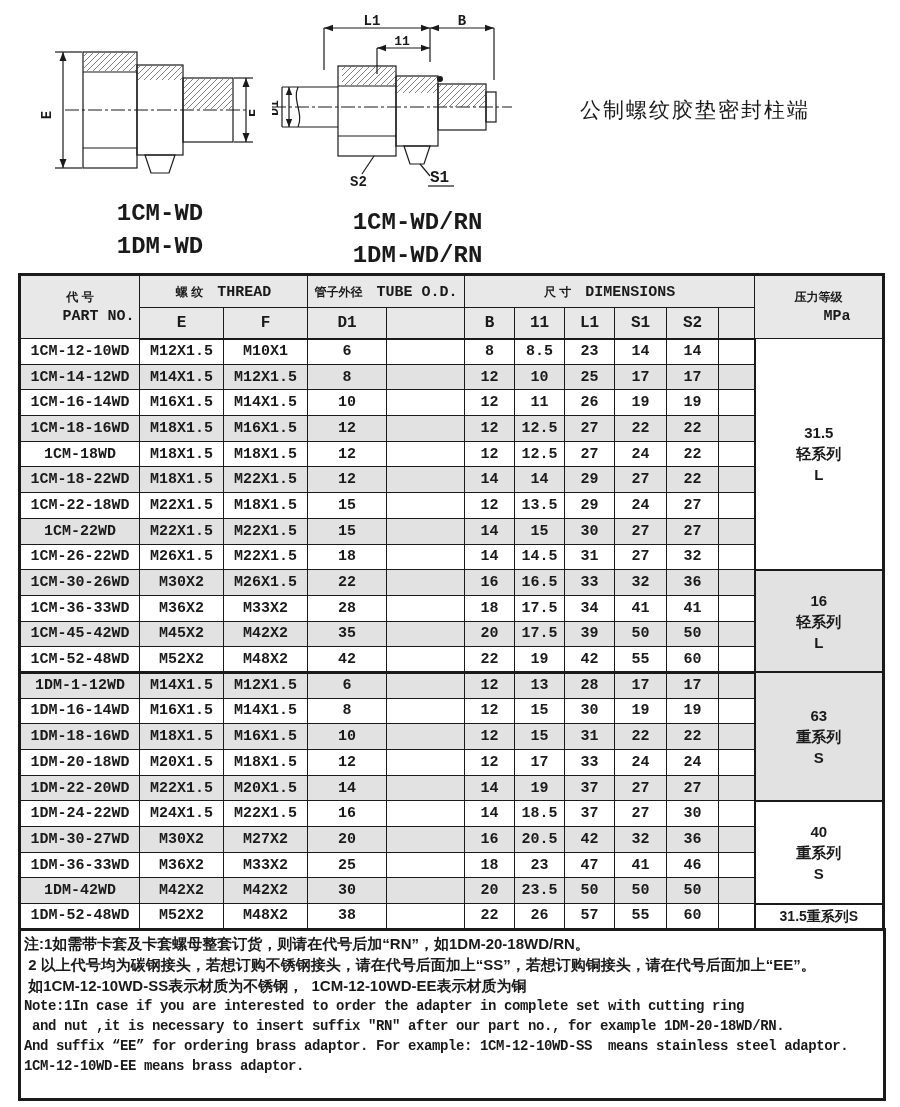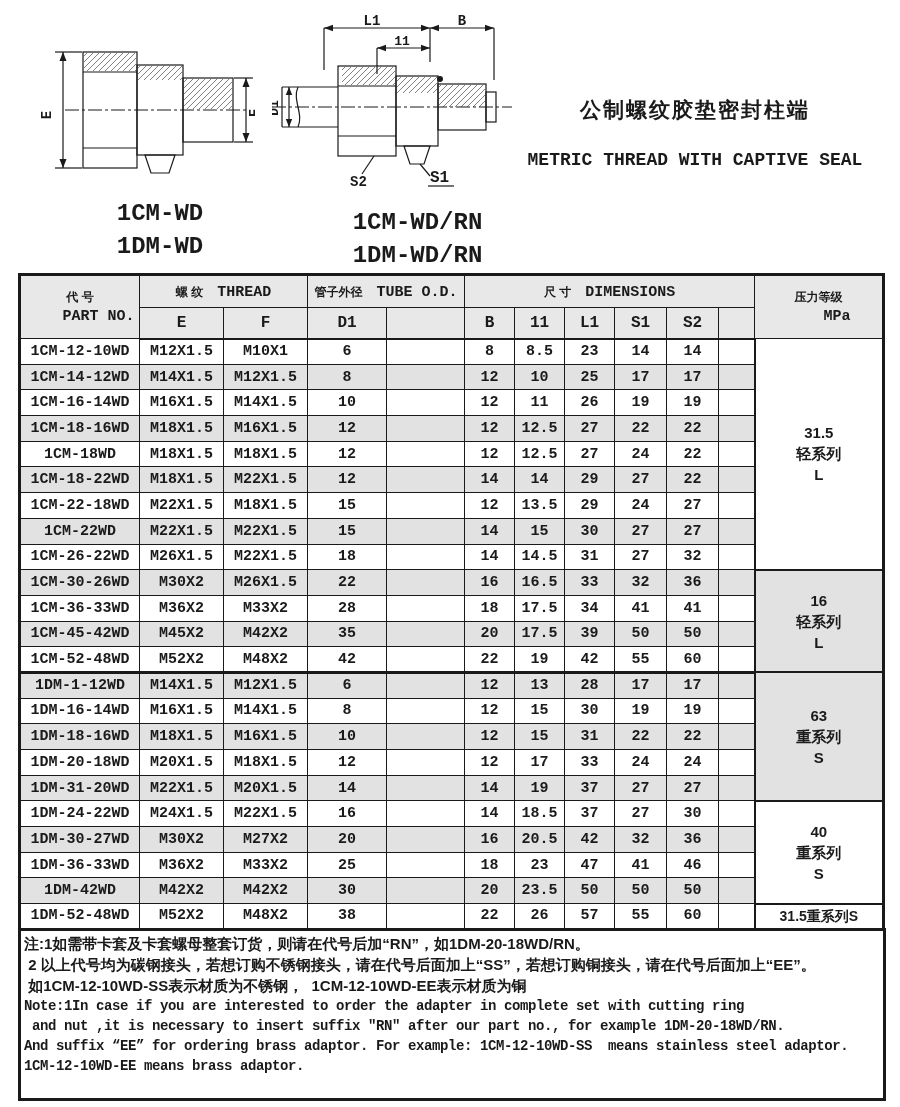--- a/index.html
+++ b/index.html
@@ -6,21 +6,21 @@
   .page{position:relative;width:900px;height:1107px;background:#fff;color:var(--line,#1a1a1a);
         font-family:"Liberation Mono","DejaVu Sans Mono",monospace;overflow:hidden;}
   .drw{position:absolute;}
   .drw-left{left:25px;top:25px;}
   .drw-right{left:272px;top:14px;}
   .svgt{font:bold 14px "Liberation Mono","DejaVu Sans Mono",monospace;fill:var(--line,#1a1a1a);}
   .svgt-sm{font:bold 13px "Liberation Mono","DejaVu Sans Mono",monospace;fill:var(--line,#1a1a1a);}
   .svgt-b{font:bold 16px "Liberation Mono","DejaVu Sans Mono",monospace;fill:var(--line,#1a1a1a);}
 
   .title-block{position:absolute;left:505px;top:96px;width:380px;text-align:center;}
-  .title-zh{font-family:"Liberation Sans","DejaVu Sans",sans-serif;font-weight:bold;font-size:21px;letter-spacing:2px;margin-bottom:26px;}
+  .title-zh{font-family:"Liberation Sans","DejaVu Sans",sans-serif;font-weight:normal;font-size:21px;letter-spacing:2px;margin-bottom:10px;}
   .title-en{font-weight:bold;font-size:18px;letter-spacing:0;}
 
   .captions{position:absolute;text-align:center;font-weight:bold;font-size:24px;line-height:33px;}
   .captions-left{left:80px;top:197px;width:160px;}
   .captions-right{left:335px;top:206px;width:165px;}
 
   table.dim-table{position:absolute;left:18px;top:273px;width:864px;border-collapse:collapse;
         table-layout:fixed;border:3px solid var(--line,#1a1a1a);}
   .dim-table th,.dim-table td{border:1px solid var(--line,#1a1a1a);text-align:center;vertical-align:middle;
         padding:0;font-weight:bold;overflow:hidden;white-space:nowrap;}
@@ -139,21 +139,20 @@
     <text class="svgt" x="100" y="11" text-anchor="middle">L1</text>
     <text class="svgt" x="190" y="11" text-anchor="middle">B</text>
     <text class="svgt-sm" x="130" y="31" text-anchor="middle">11</text>
     <text class="svgt-sm" transform="translate(6,94) rotate(-90)" text-anchor="middle">D1</text>
     <text class="svgt" x="78" y="172">S2</text>
     <text class="svgt-b" x="158" y="168">S1</text>
   </svg>
 
   <div class="title-block">
     <div class="title-zh">公制螺纹胶垫密封柱端</div>
-    <div class="title-en">METRIC THREAD WITH CAPTIVE SEAL</div>
   </div>
 
   <div class="captions captions-left">
     <div>1CM-WD</div>
     <div>1DM-WD</div>
   </div>
   <div class="captions captions-right">
     <div>1CM-WD/RN</div>
     <div>1DM-WD/RN</div>
   </div>
@@ -437,21 +436,21 @@
           <td class="c3">12</td>
           <td class="c4"></td>
           <td class="c5">12</td>
           <td class="c6">17</td>
           <td class="c7">33</td>
           <td class="c8">24</td>
           <td class="c9">24</td>
           <td class="c10"></td>
         </tr>
         <tr class="shaded">
-          <td class="c0">1DM-31-20WD</td>
+          <td class="c0">1DM-22-20WD</td>
           <td class="c1">M22X1.5</td>
           <td class="c2">M20X1.5</td>
           <td class="c3">14</td>
           <td class="c4"></td>
           <td class="c5">14</td>
           <td class="c6">19</td>
           <td class="c7">37</td>
           <td class="c8">27</td>
           <td class="c9">27</td>
           <td class="c10"></td>

